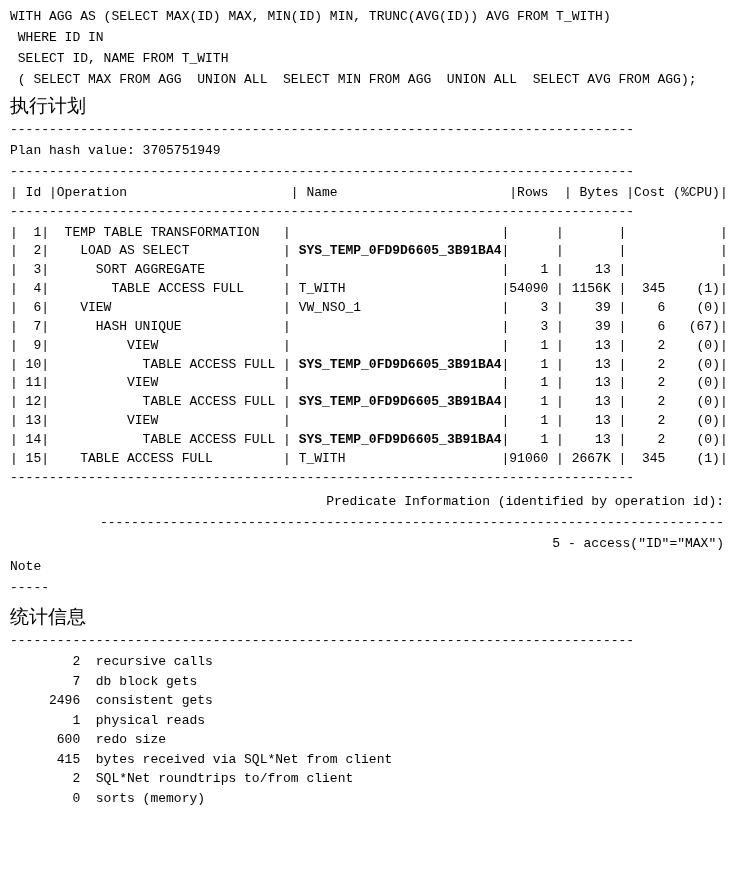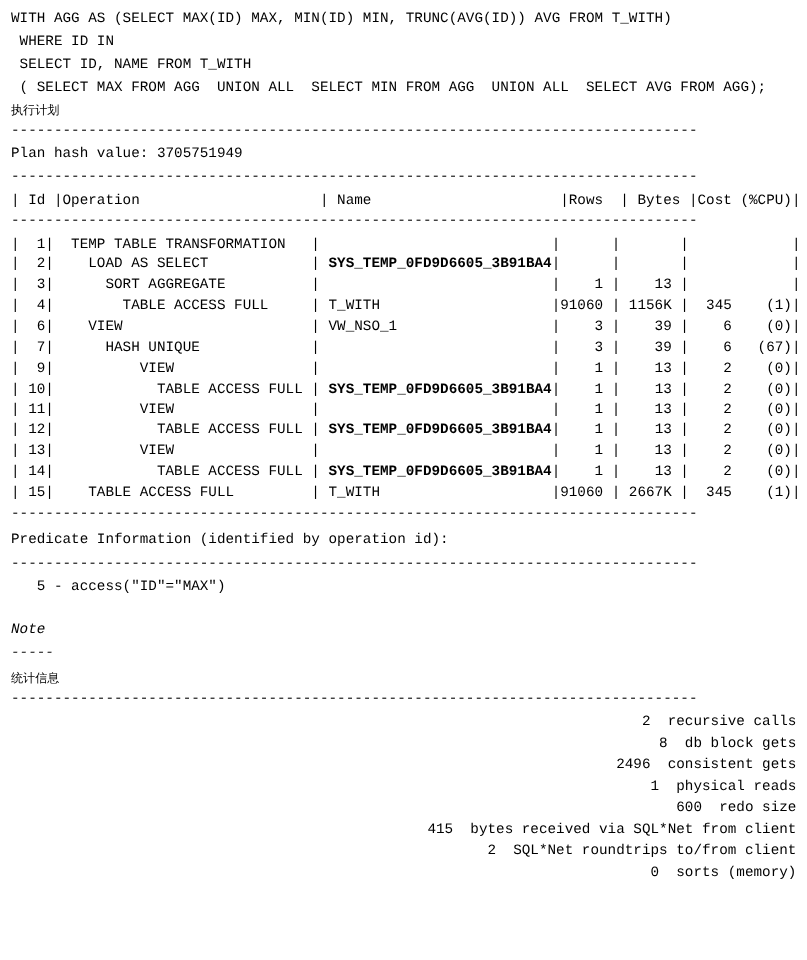--- a/index.html
+++ b/index.html
@@ -11,32 +11,31 @@
       padding: 8px 10px;
       width: 734px;
       min-height: 873px;
     }
     .code-block {
       white-space: pre;
       line-height: 1.45;
       margin-bottom: 2px;
     }
     .section-title {
-      font-size: 11px;
+      font-size: 19px;
       margin-top: 4px;
       margin-bottom: 2px;
     }
     .plan-table {
       white-space: pre;
       line-height: 1.45;
     }
     .stats-block {
       white-space: pre;
       line-height: 1.5;
-      text-align: right;
     }
   </style>
 </head>
 <body>
 
 <div>
   <div class="code-block">WITH AGG AS (SELECT MAX(ID) MAX, MIN(ID) MIN, TRUNC(AVG(ID)) AVG FROM T_WITH)</div>
   <div class="code-block"> WHERE ID IN</div>
   <div class="code-block"> SELECT ID, NAME FROM T_WITH</div>
   <div class="code-block"> ( SELECT MAX FROM AGG  UNION ALL  SELECT MIN FROM AGG  UNION ALL  SELECT AVG FROM AGG);</div>
@@ -48,51 +47,51 @@
 <div class="code-block">Plan hash value: 3705751949</div>
 
 <div class="code-block">--------------------------------------------------------------------------------</div>
 <div class="plan-table">| Id |Operation                     | Name                      |Rows  | Bytes |Cost (%CPU)|</div>
 <div class="code-block">--------------------------------------------------------------------------------</div>
 
 <div id="plan-rows">
     <div class="plan-table">|  1|  TEMP TABLE TRANSFORMATION   |                           |      |       |            |</div>
     <div class="plan-table">|  2|    LOAD AS SELECT            | <strong>SYS_TEMP_0FD9D6605_3B91BA4</strong>|      |       |            |</div>
     <div class="plan-table">|  3|      SORT AGGREGATE          |                           |    1 |    13 |            |</div>
-    <div class="plan-table">|  4|        TABLE ACCESS FULL     | T_WITH                    |91060 | 1156K |  345    (1)|</div>
+    <div class="plan-table">|  4|        TABLE ACCESS FULL     | T_WITH                    |54090 | 1156K |  345    (1)|</div>
     <div class="plan-table">|  6|    VIEW                      | VW_NSO_1                  |    3 |    39 |    6    (0)|</div>
     <div class="plan-table">|  7|      HASH UNIQUE             |                           |    3 |    39 |    6   (67)|</div>
     <div class="plan-table">|  9|          VIEW                |                           |    1 |    13 |    2    (0)|</div>
     <div class="plan-table">| 10|            TABLE ACCESS FULL | <strong>SYS_TEMP_0FD9D6605_3B91BA4</strong>|    1 |    13 |    2    (0)|</div>
     <div class="plan-table">| 11|          VIEW                |                           |    1 |    13 |    2    (0)|</div>
     <div class="plan-table">| 12|            TABLE ACCESS FULL | <strong>SYS_TEMP_0FD9D6605_3B91BA4</strong>|    1 |    13 |    2    (0)|</div>
     <div class="plan-table">| 13|          VIEW                |                           |    1 |    13 |    2    (0)|</div>
     <div class="plan-table">| 14|            TABLE ACCESS FULL | <strong>SYS_TEMP_0FD9D6605_3B91BA4</strong>|    1 |    13 |    2    (0)|</div>
     <div class="plan-table">| 15|    TABLE ACCESS FULL         | T_WITH                    |91060 | 2667K |  345    (1)|</div>
   </div>
 
 <div class="code-block">--------------------------------------------------------------------------------</div>
 
-<div style="margin-top:6px;">
+<div style="margin-top:6px;text-align:right;">
   <div class="code-block">Predicate Information (identified by operation id):</div>
   <div class="code-block">--------------------------------------------------------------------------------</div>
   <div class="code-block">   5 - access("ID"="MAX")</div>
 </div>
 
-<div style="margin-top:20px;font-style:italic;">
+<div style="margin-top:4px;">
   <div class="code-block">Note</div>
   <div class="code-block">-----</div>
 </div>
 
 <div style="margin-top:6px;">
   <div class="section-title">统计信息</div>
   <div class="code-block">--------------------------------------------------------------------------------</div>
   <div id="stats-rows">
       <div class="stats-block">        2  recursive calls</div>
-      <div class="stats-block">        8  db block gets</div>
+      <div class="stats-block">        7  db block gets</div>
       <div class="stats-block">     2496  consistent gets</div>
       <div class="stats-block">        1  physical reads</div>
       <div class="stats-block">      600  redo size</div>
       <div class="stats-block">      415  bytes received via SQL*Net from client</div>
       <div class="stats-block">        2  SQL*Net roundtrips to/from client</div>
       <div class="stats-block">        0  sorts (memory)</div>
     </div>
 </div>
 
 </body></html>

